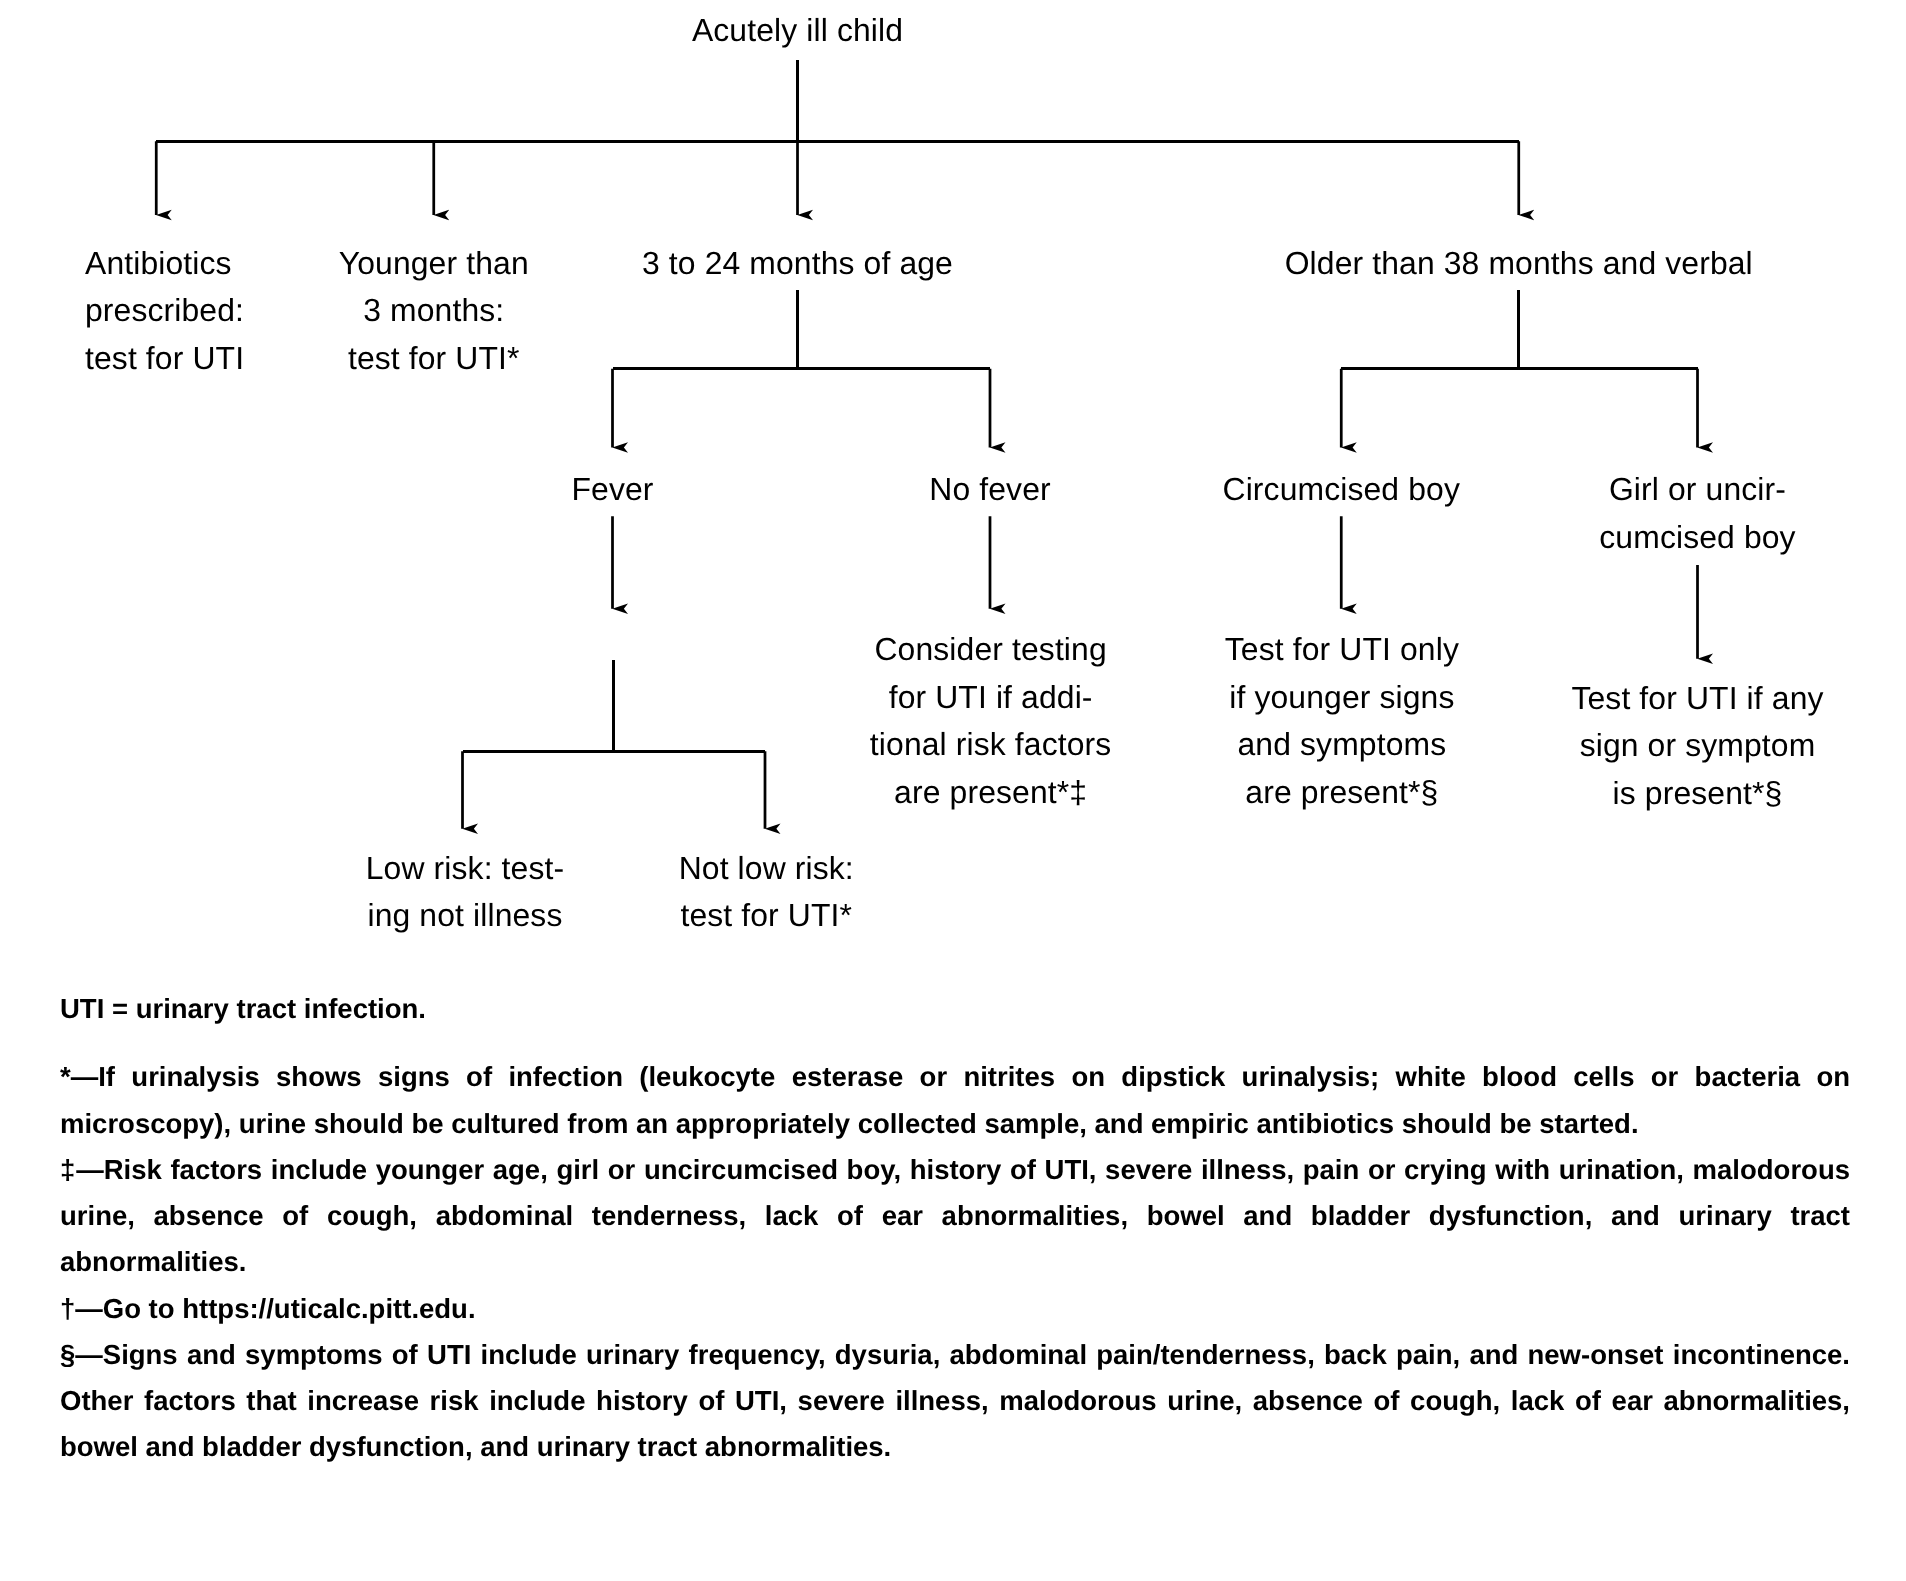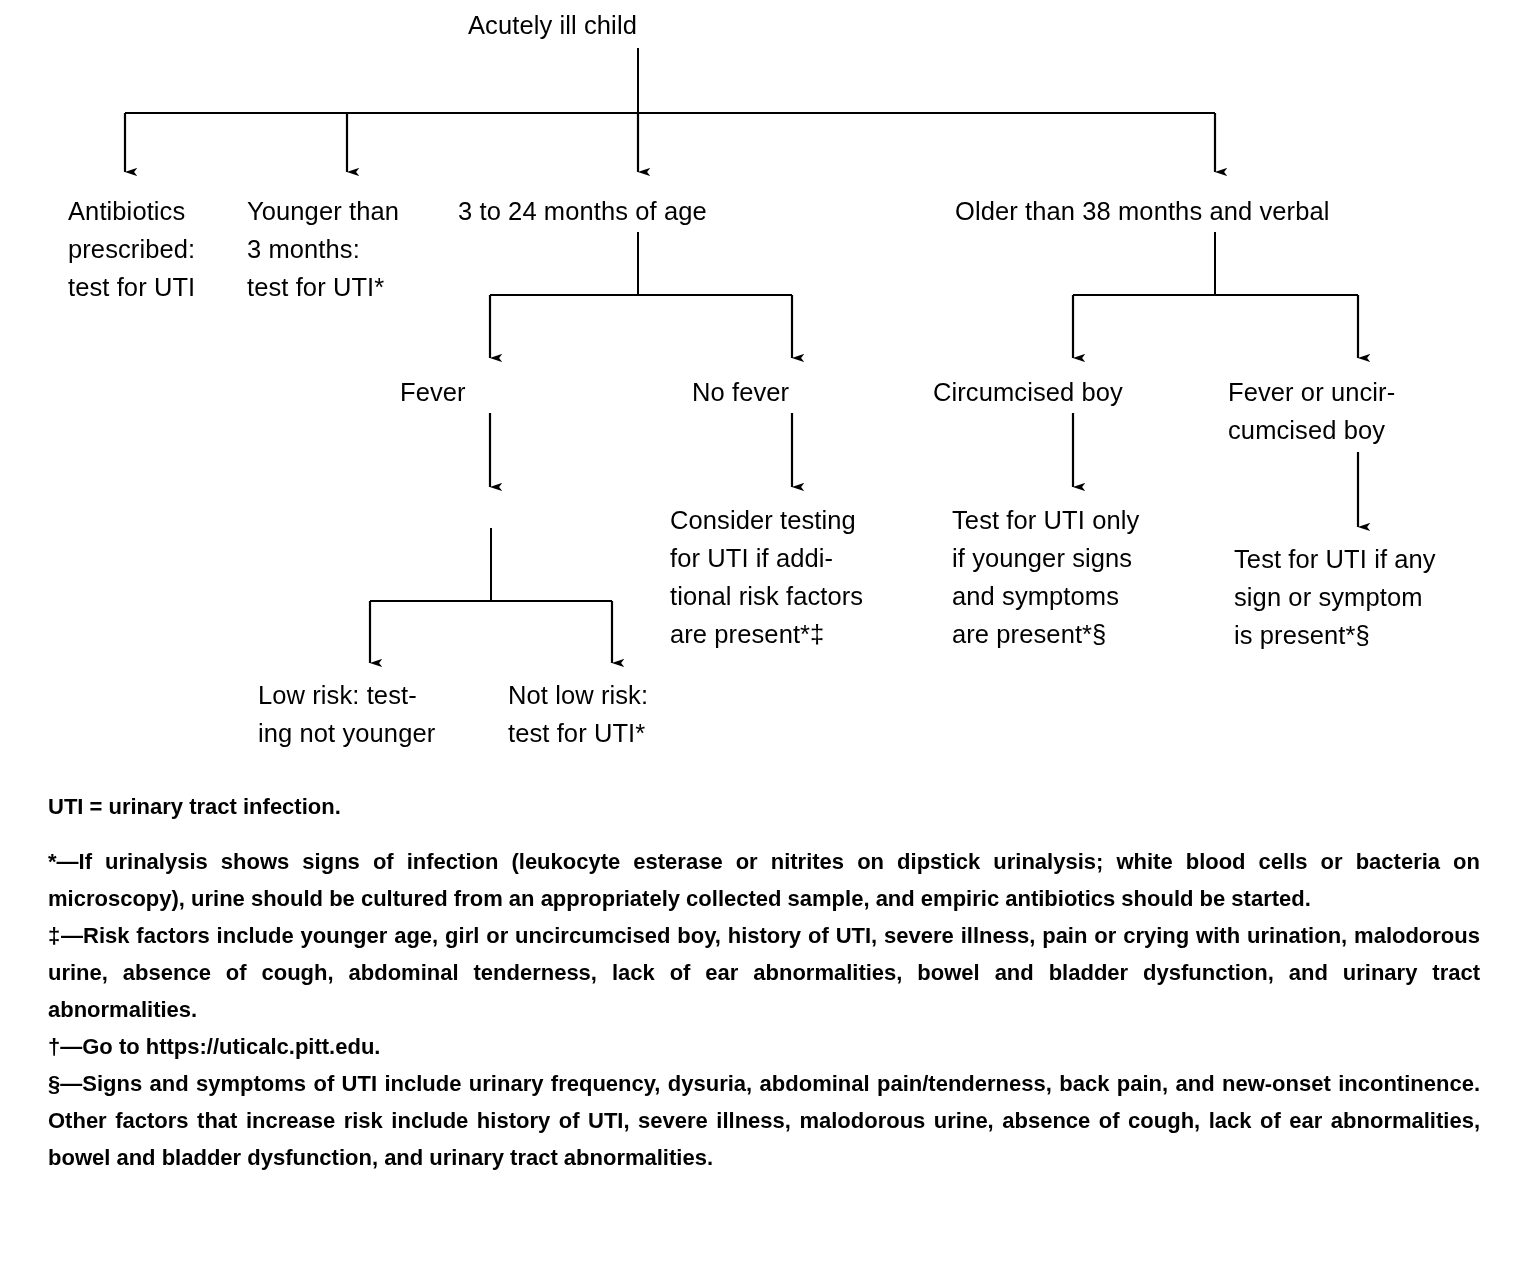--- a/index.html
+++ b/index.html
@@ -35,21 +35,21 @@
     height: 775px;
   }
   .node {
     position: absolute;
     font-size: 25.5px;
     line-height: 38px;
     letter-spacing: 0.1px;
     white-space: pre-line;
     color: #000000;
   }
-  .node.center { }
+  .node.center { text-align: center; }
   .node.left   { text-align: left; }
 
   
   #footnotes {
     position: absolute;
     left: 48px;
     top: 788px;
     width: 1432px;
     font-size: 22px;
     line-height: 37px;
@@ -143,40 +143,40 @@
     <div class="node center" style="left:458px; top:192px; width:360px;">3 to 24 months of age</div>
 
     <div class="node center" style="left:955px; top:192px; width:520px;">Older than 38 months and verbal</div>
 
     <div class="node center" style="left:400px; top:373px; width:180px;">Fever</div>
 
     <div class="node center" style="left:692px; top:373px; width:200px;">No fever</div>
 
     <div class="node center" style="left:933px; top:373px; width:280px;">Circumcised boy</div>
 
-    <div class="node center" style="left:1228px; top:373px; width:260px;">Fever or uncir-
+    <div class="node center" style="left:1228px; top:373px; width:260px;">Girl or uncir-
 cumcised boy</div>
 
 
     <div class="node center" style="left:670px; top:501px; width:245px;">Consider testing
 for UTI if addi-
 tional risk factors
 are present*‡</div>
 
     <div class="node center" style="left:952px; top:501px; width:243px;">Test for UTI only
 if younger signs
 and symptoms
 are present*§</div>
 
     <div class="node center" style="left:1234px; top:540px; width:248px;">Test for UTI if any
 sign or symptom
 is present*§</div>
 
     <div class="node center" style="left:258px; top:676px; width:228px;">Low risk: test-
-ing not younger</div>
+ing not illness</div>
 
     <div class="node center" style="left:508px; top:676px; width:210px;">Not low risk:
 test for UTI*</div>
 
   </div>
 
   <div id="footnotes">
     <p class="fn-abbrev">UTI = urinary tract infection.</p>
     <p class="fn">*—If urinalysis shows signs of infection (leukocyte esterase or nitrites on dipstick urinalysis; white blood cells or bacteria on microscopy), urine should be cultured from an appropriately collected sample, and empiric antibiotics should be started.</p>
     <p class="fn">‡—Risk factors include younger age, girl or uncircumcised boy, history of UTI, severe illness, pain or crying with urination, malodorous urine, absence of cough, abdominal tenderness, lack of ear abnormalities, bowel and bladder dysfunction, and urinary tract abnormalities.</p>

